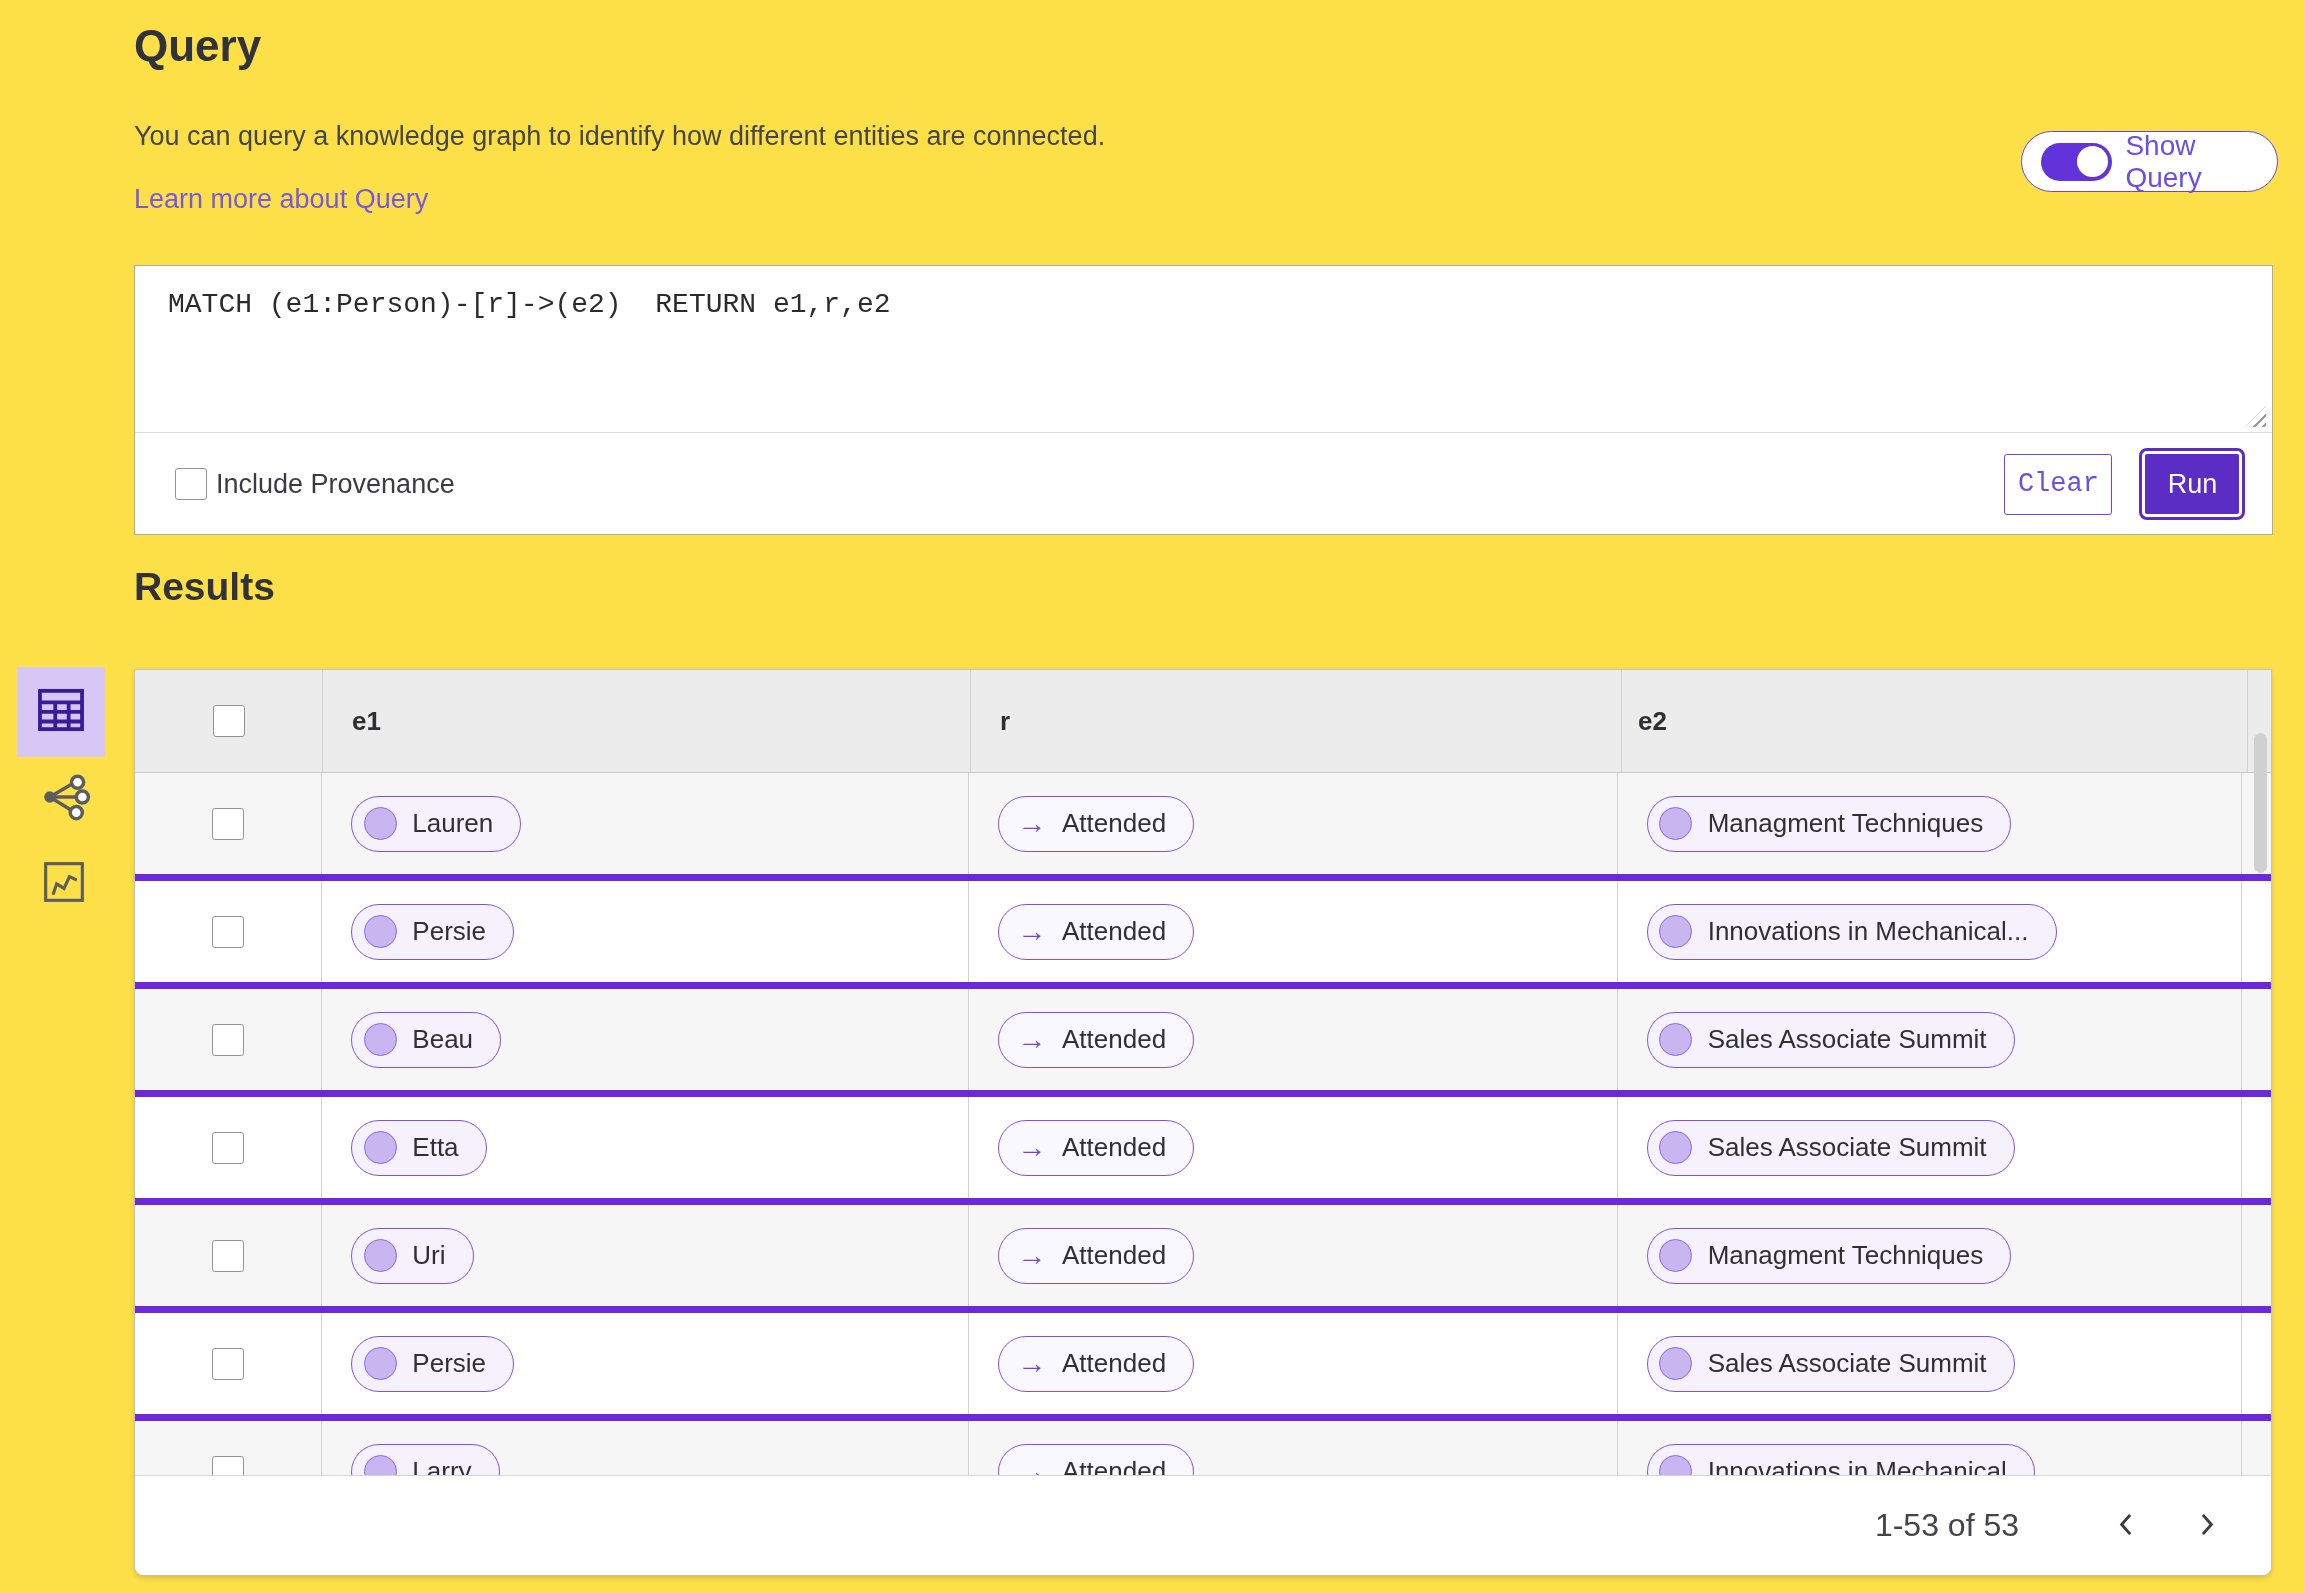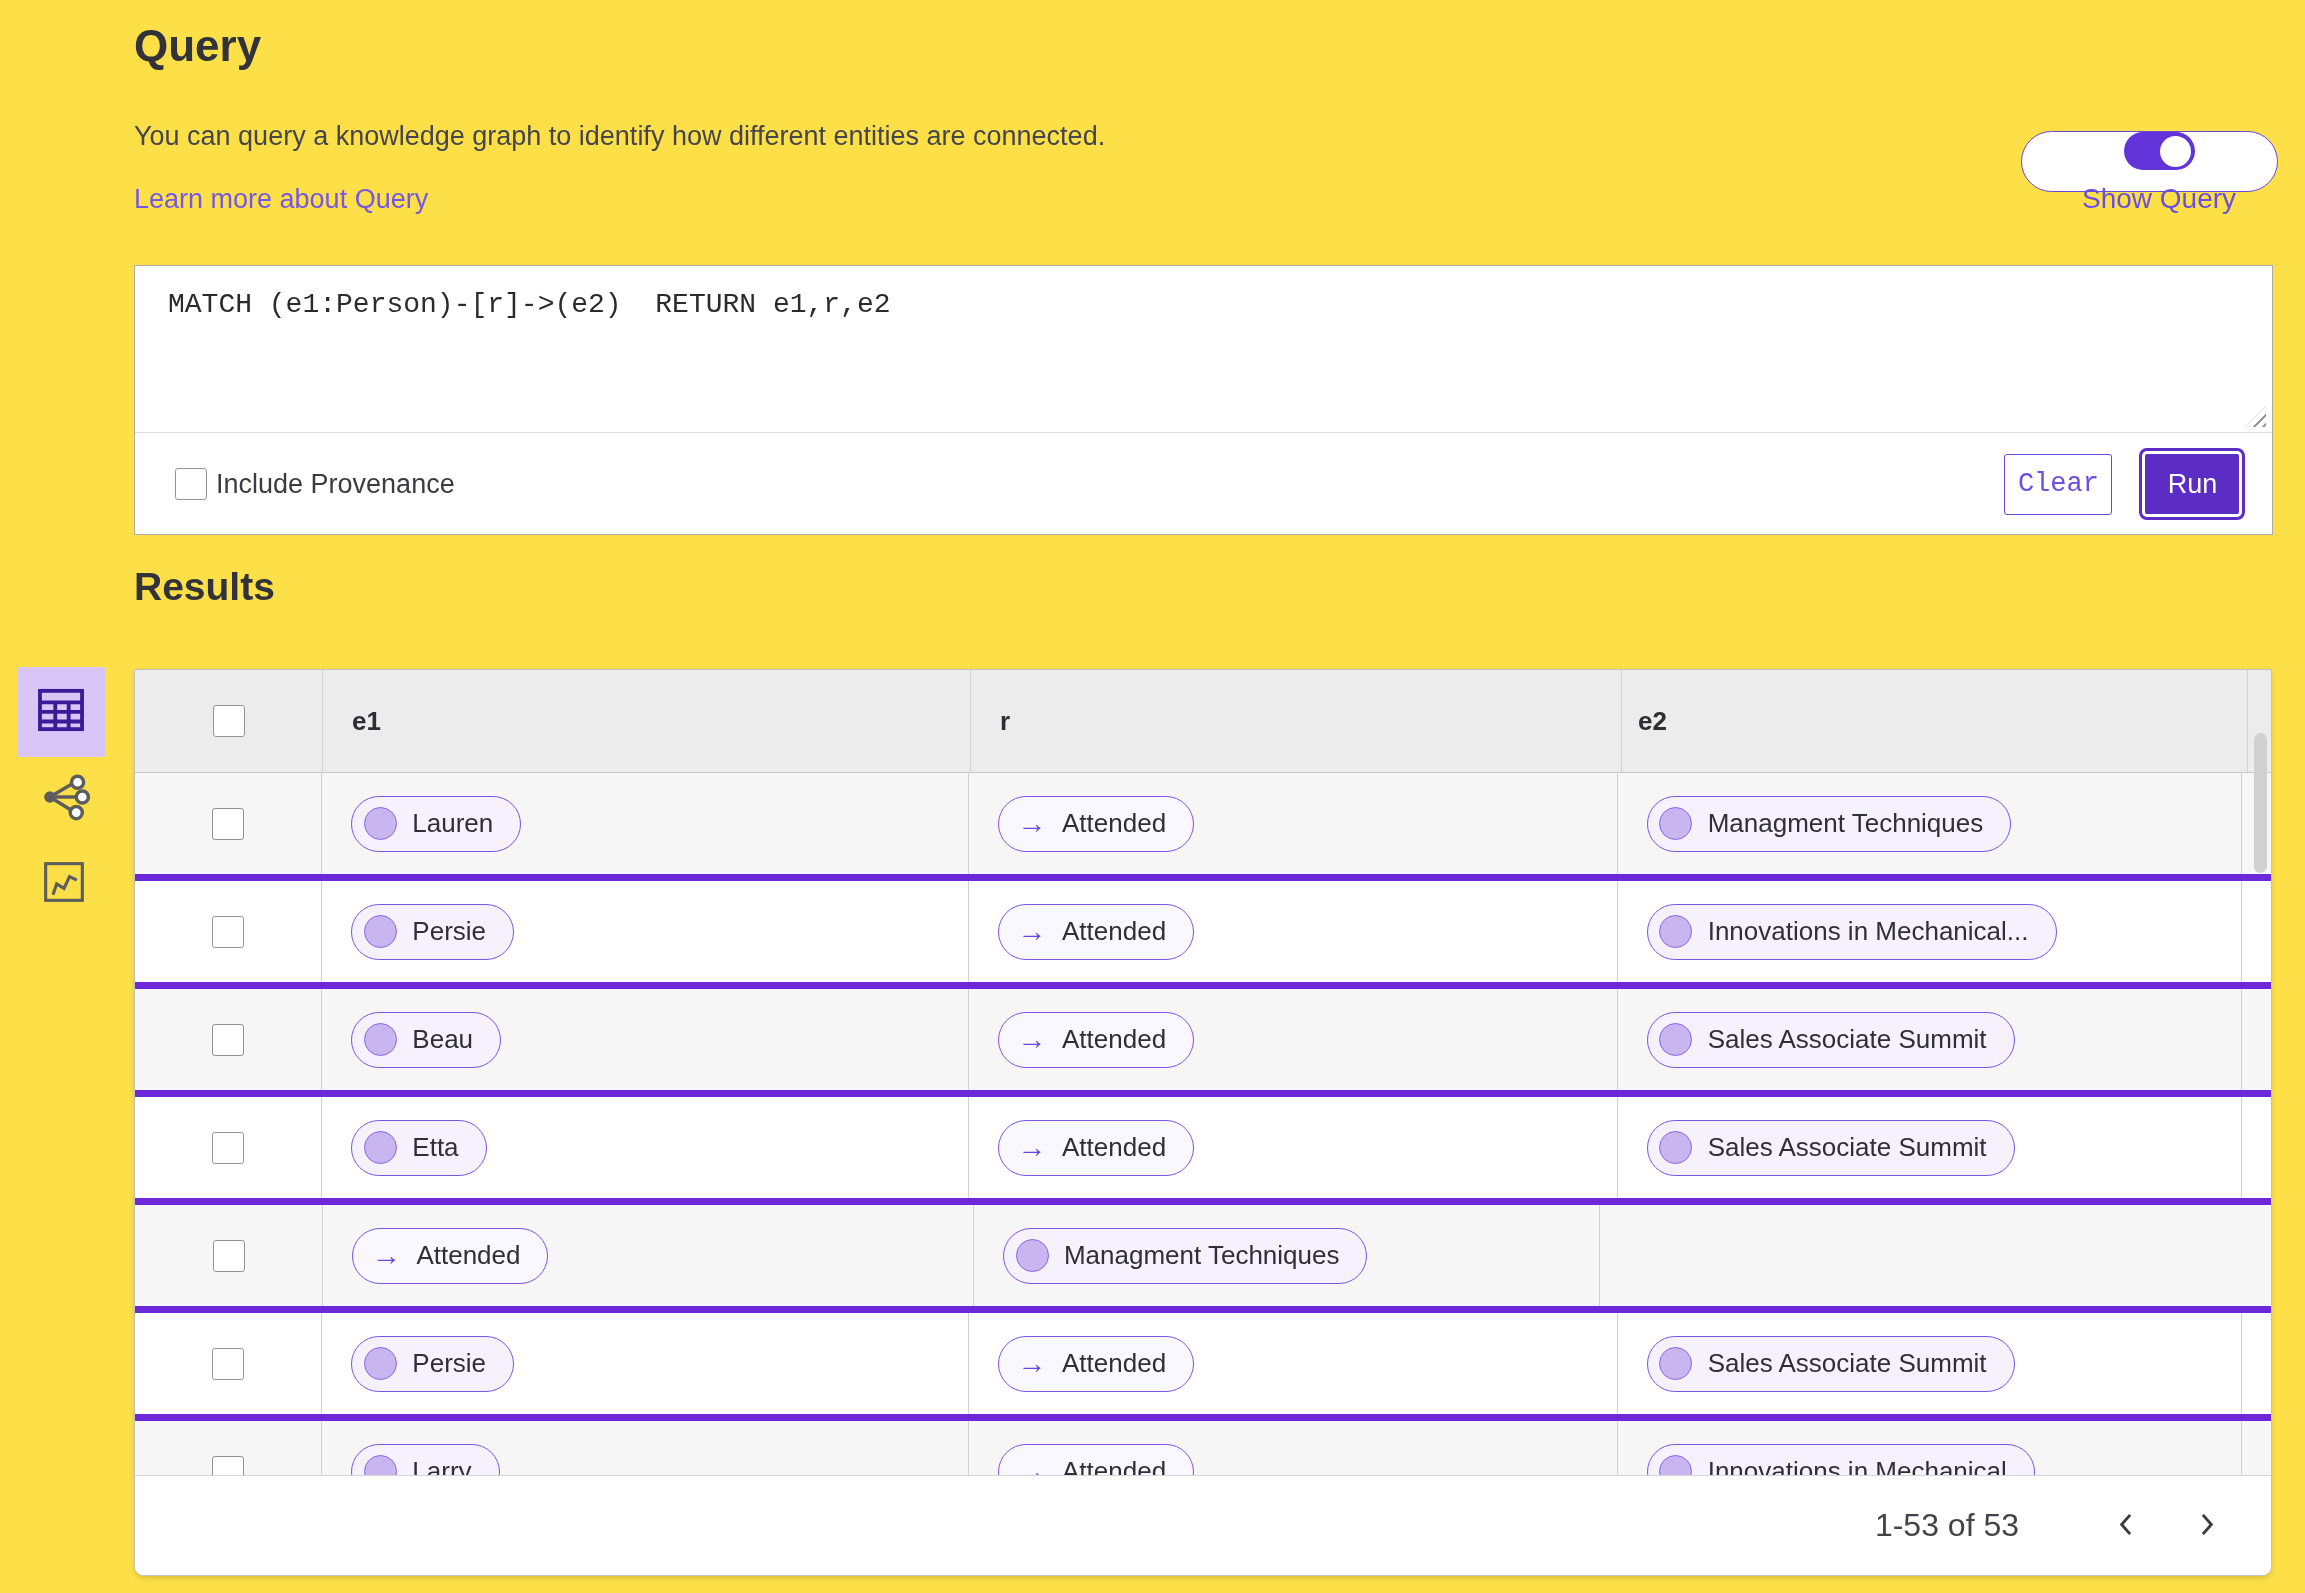--- a/index.html
+++ b/index.html
@@ -7,21 +7,21 @@
   body { font-family: "Liberation Sans", sans-serif; color:#3b3b42; }
   .page { position:relative; width:2306px; height:1594px; background:#fde047; overflow:hidden; }
 
   
   .q-title { position:absolute; left:134px; top:21px; font-size:44px; font-weight:700; color:#32323a; }
   .q-desc  { position:absolute; left:134px; top:121px; font-size:27px; color:#45454d; }
   .q-link  { position:absolute; left:134px; top:184px; font-size:27px; color:#7558e6; cursor:pointer; }
 
   .toggle-wrap { position:absolute; left:2021px; top:131px; width:257px; height:61px;
                  border:1.9px solid #6b46d9; border-radius:33px; display:flex; align-items:center;
-                 padding-left:19px; gap:13.4px; background:#fff; cursor:pointer;flex-direction:column; }
+                 padding-left:19px; gap:13.4px; background:#fff; cursor:pointer; }
   .switch { position:relative; width:71px; height:38px; background:#6233d8; border-radius:19px; flex:0 0 auto; }
   .knob   { position:absolute; right:3.8px; top:3.8px; width:31px; height:31px; background:#fff; border-radius:50%; }
   .toggle-label { font-size:28px; color:#6b4fe0; }
 
   .panel { position:absolute; left:134px; top:265px; width:2139px; height:270px; border:1px solid #ababab; background:#fff; }
   .editor { position:relative; width:100%; height:167px; border-bottom:1px solid #dcdcdc; padding:23px 33px;
             font-family:"Liberation Mono","DejaVu Sans Mono",monospace; font-size:28px; color:#2b2b2b; white-space:pre; }
   .resize-handle { position:absolute; right:5.8px; bottom:5.8px; width:21px; height:21px;
             background:repeating-linear-gradient(135deg,#999 0 1.9px,transparent 1.9px 6.7px);
             clip-path:polygon(100% 0,100% 100%,0 100%); cursor:nwse-resize; }
@@ -250,20 +250,26 @@
         <span class="node-circle"></span>
         <span class="pill-label">Sales Associate Summit</span>
       </span>
     </div>
     <div class="cell cgut"></div>
   </div>
         <div class="trow striped">
     <div class="cell ccheck">
             <span class="checkbox"></span>
           </div>
+    <div class="cell ce1">
+      <span class="pill entity">
+        <span class="node-circle"></span>
+        <span class="pill-label">Uri</span>
+      </span>
+    </div>
     <div class="cell cr">
       <span class="pill relation">
         <span class="rel-arrow">→</span>
         <span class="pill-label">Attended</span>
       </span>
     </div>
     <div class="cell ce2">
       <span class="pill entity">
         <span class="node-circle"></span>
         <span class="pill-label">Managment Techniques</span>

